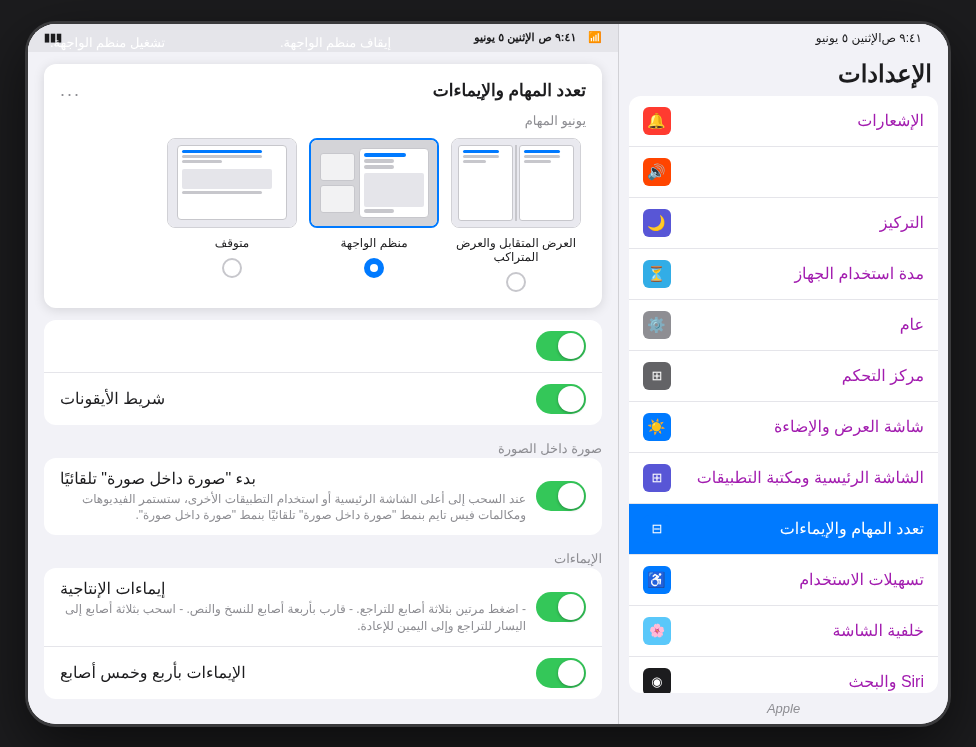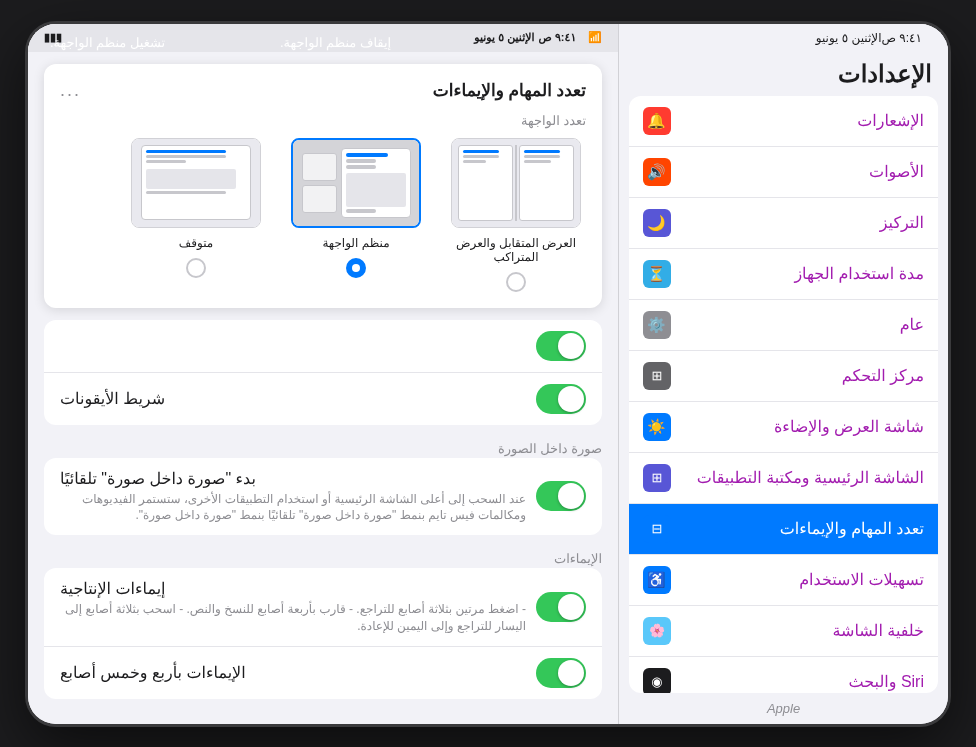--- a/index.html
+++ b/index.html
@@ -103,21 +103,21 @@
       color: #8e8e93;
       text-align: right;
       direction: rtl;
       margin-bottom: 10px;
     }
 
     
     .multitask-options {
       display: flex;
       flex-direction: row;
-      gap: 20px;
+      gap: 2px;
       justify-content: flex-end;
     }
 
     .multitask-option {
       display: flex;
       flex-direction: column;
       align-items: center;
       gap: 8px;
       width: 140px;
     }
@@ -483,21 +483,21 @@
         </div>
       </div>
 
       <div class="main-content">
 
         <div class="multitask-panel">
           <div class="panel-header">
             <div class="panel-dots">...</div>
             <div class="panel-title">تعدد المهام والإيماءات</div>
           </div>
-          <div class="multitask-section-label">تعدد الواجهة</div>
+          <div class="multitask-section-label">يونيو المهام</div>
 
           <div class="multitask-options">
 
             <div class="multitask-option">
               <div class="option-preview">
                 <div class="preview-stopped">
                   <div class="preview-full-window">
                     <div class="preview-split-line"></div>
                     <div class="preview-split-line gray"></div>
                     <div class="preview-split-line gray" style="width:40%"></div>
@@ -606,21 +606,20 @@
       <div class="sidebar-title">الإعدادات</div>
 
       <div class="sidebar-list">
 
         <div class="sidebar-item">
           <span class="sidebar-item-label">الإشعارات</span>
           <div class="sidebar-icon icon-red">🔔</div>
         </div>
 
         <div class="sidebar-item">
-          <span class="sidebar-item-label">الأصوات</span>
           <div class="sidebar-icon icon-orange-red" style="background:#ff4500;">🔊</div>
         </div>
 
         <div class="sidebar-item">
           <span class="sidebar-item-label">التركيز</span>
           <div class="sidebar-icon icon-indigo">🌙</div>
         </div>
 
         <div class="sidebar-item">
           <span class="sidebar-item-label">مدة استخدام الجهاز</span>

